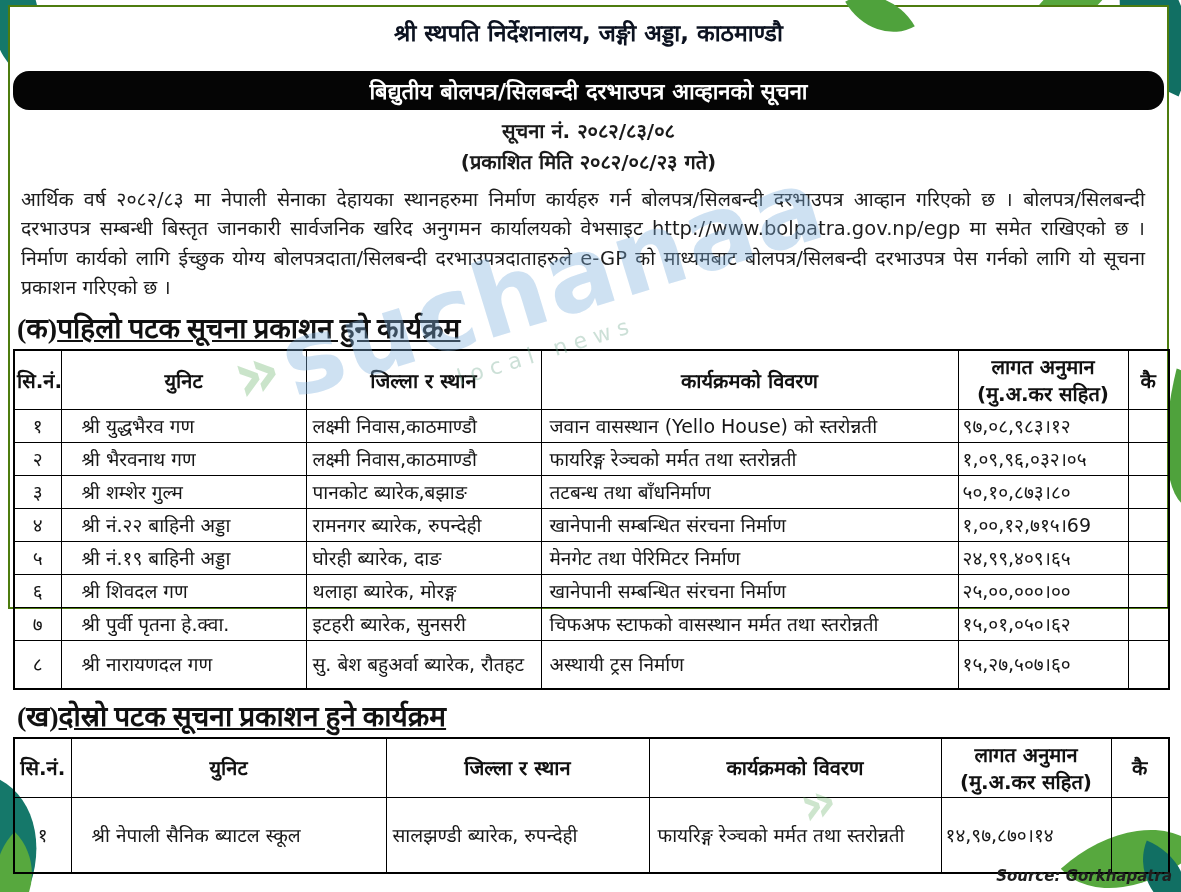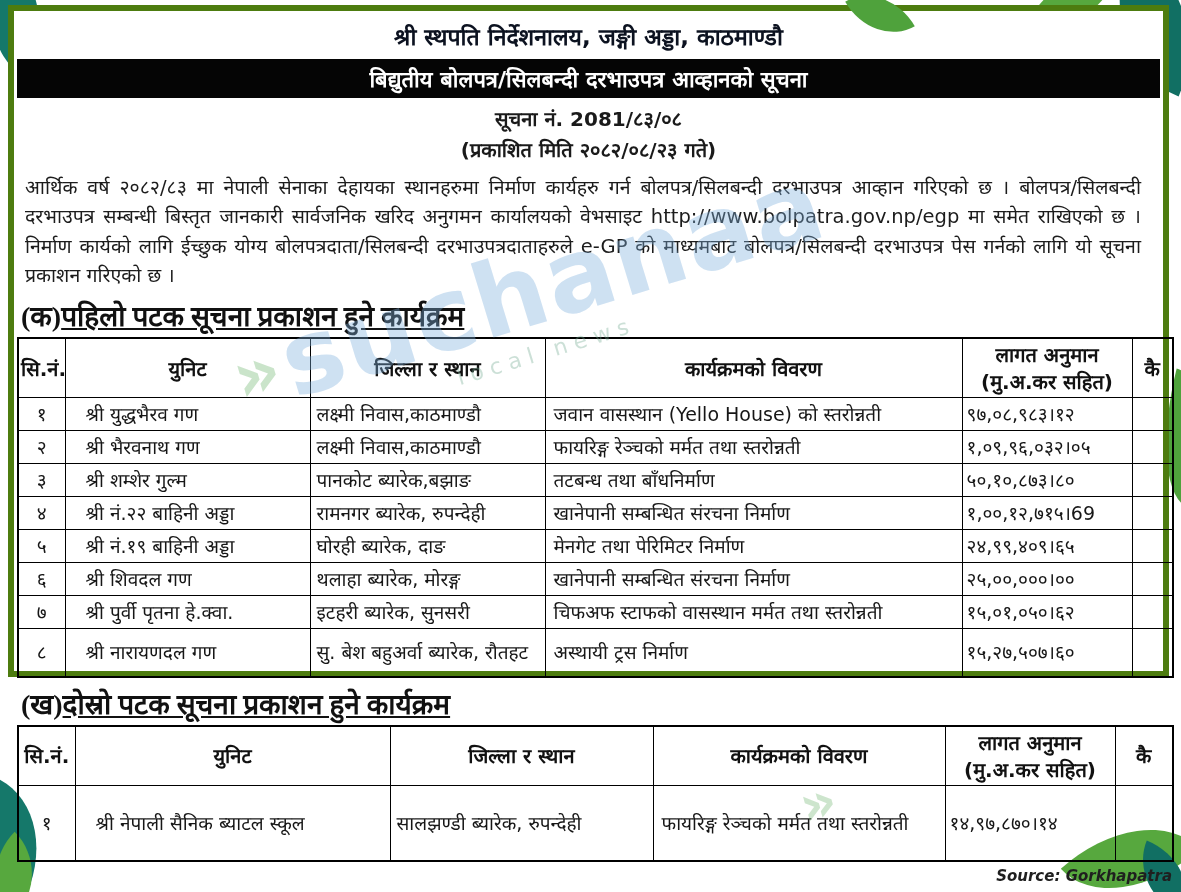--- a/index.html
+++ b/index.html
@@ -16,30 +16,30 @@
   .leaf-tr-green { left:1034px; top:-28px;  width:76px;  height:58px;  background:#57a83e; transform:rotate(118deg); }
   .leaf-tr-teal  { left:1104px; top:-34px;  width:100px; height:116px; background:#116f63; transform:rotate(202deg); }
   .leaf-right    { left:1160px; top:372px;  width:46px;  height:132px; background:#4fa23c; transform:rotate(14deg); }
   .leaf-bl-teal  { left:-28px;  top:792px;  width:78px;  height:98px;  background:#15786a; transform:rotate(208deg); }
   .leaf-bl-green { left:-16px;  top:844px;  width:60px;  height:62px;  background:#57a83e; transform:rotate(45deg); }
   .leaf-br-green { left:1072px; top:820px;  width:116px; height:78px;  background:#57a83e; transform:rotate(318deg); }
   .leaf-br-teal  { left:1134px; top:850px;  width:62px;  height:56px;  background:#116f63; transform:rotate(22deg); }
 
   
   .doc {
-    position:absolute; left:8px; top:5px; width:1161px; height:672px;
-    border:6px solid #4d7c0f; background:#ffffff; z-index:2; box-sizing:border-box;
+    position:absolute; left:8px; top:5px; width:1161px; height:604px;
+    border:2px solid #4d7c0f; background:#ffffff; z-index:2; box-sizing:border-box;
   }
   .title {
     text-align:center; font-weight:bold; font-size:23px; color:#0c1220;
     padding-top:9px;
   }
   .banner {
-    margin:7px 3px 0 3px; background:#050505; color:#ffffff;
-    text-align:center; font-weight:bold; font-size:22px; padding:4px 0 5px 0;
+    margin:23px 3px 0 3px; background:#050505; color:#ffffff;
+    text-align:center; font-weight:bold; font-size:22px; padding:4px 0 5px 0;border-radius:16px;
   }
   .notice-no, .pub-date {
     text-align:center; font-weight:bold; font-size:20px; margin-top:7px;
   }
   .pub-date { margin-top:4px; }
   .body-par {
     margin:10px 22px 0 11px; font-size:19.5px; line-height:1.5;
     text-align:justify; color:#1c1c1c;
   }
   .sec-head { font-size:28px; font-weight:bold; margin:6px 0 3px 7px; color:#111;font-family:Liberation Serif, serif; }
@@ -94,21 +94,21 @@
 <div class="leaf leaf-bl-green"></div>
 <div class="leaf leaf-br-green"></div>
 <div class="leaf leaf-br-teal"></div>
 
 <div class="doc">
 
   <div class="title">श्री स्थपति निर्देशनालय, जङ्गी अड्डा, काठमाण्डौ</div>
 
   <div class="banner">बिद्युतीय बोलपत्र/सिलबन्दी दरभाउपत्र आव्हानको सूचना</div>
 
-  <div class="notice-no">सूचना नं. 2081/८३/०८</div>
+  <div class="notice-no">सूचना नं. २०८२/८३/०८</div>
   <div class="pub-date">(प्रकाशित मिति २०८२/०८/२३ गते)</div>
 
   <p class="body-par">आर्थिक वर्ष २०८२/८३ मा नेपाली सेनाका देहायका स्थानहरुमा निर्माण कार्यहरु गर्न बोलपत्र/सिलबन्दी दरभाउपत्र आव्हान गरिएको छ । बोलपत्र/सिलबन्दी दरभाउपत्र सम्बन्धी बिस्तृत जानकारी सार्वजनिक खरिद अनुगमन कार्यालयको वेभसाइट http://www.bolpatra.gov.np/egp मा समेत राखिएको छ । निर्माण कार्यको लागि ईच्छुक योग्य बोलपत्रदाता/सिलबन्दी दरभाउपत्रदाताहरुले e-GP को माध्यमबाट बोलपत्र/सिलबन्दी दरभाउपत्र पेस गर्नको लागि यो सूचना प्रकाशन गरिएको छ ।</p>
 
   <div class="sec-head">
     <span>(क)</span><span class="u">पहिलो पटक सूचना प्रकाशन हुने कार्यक्रम</span>
   </div>
 
   <table class="t1">
     <colgroup>

